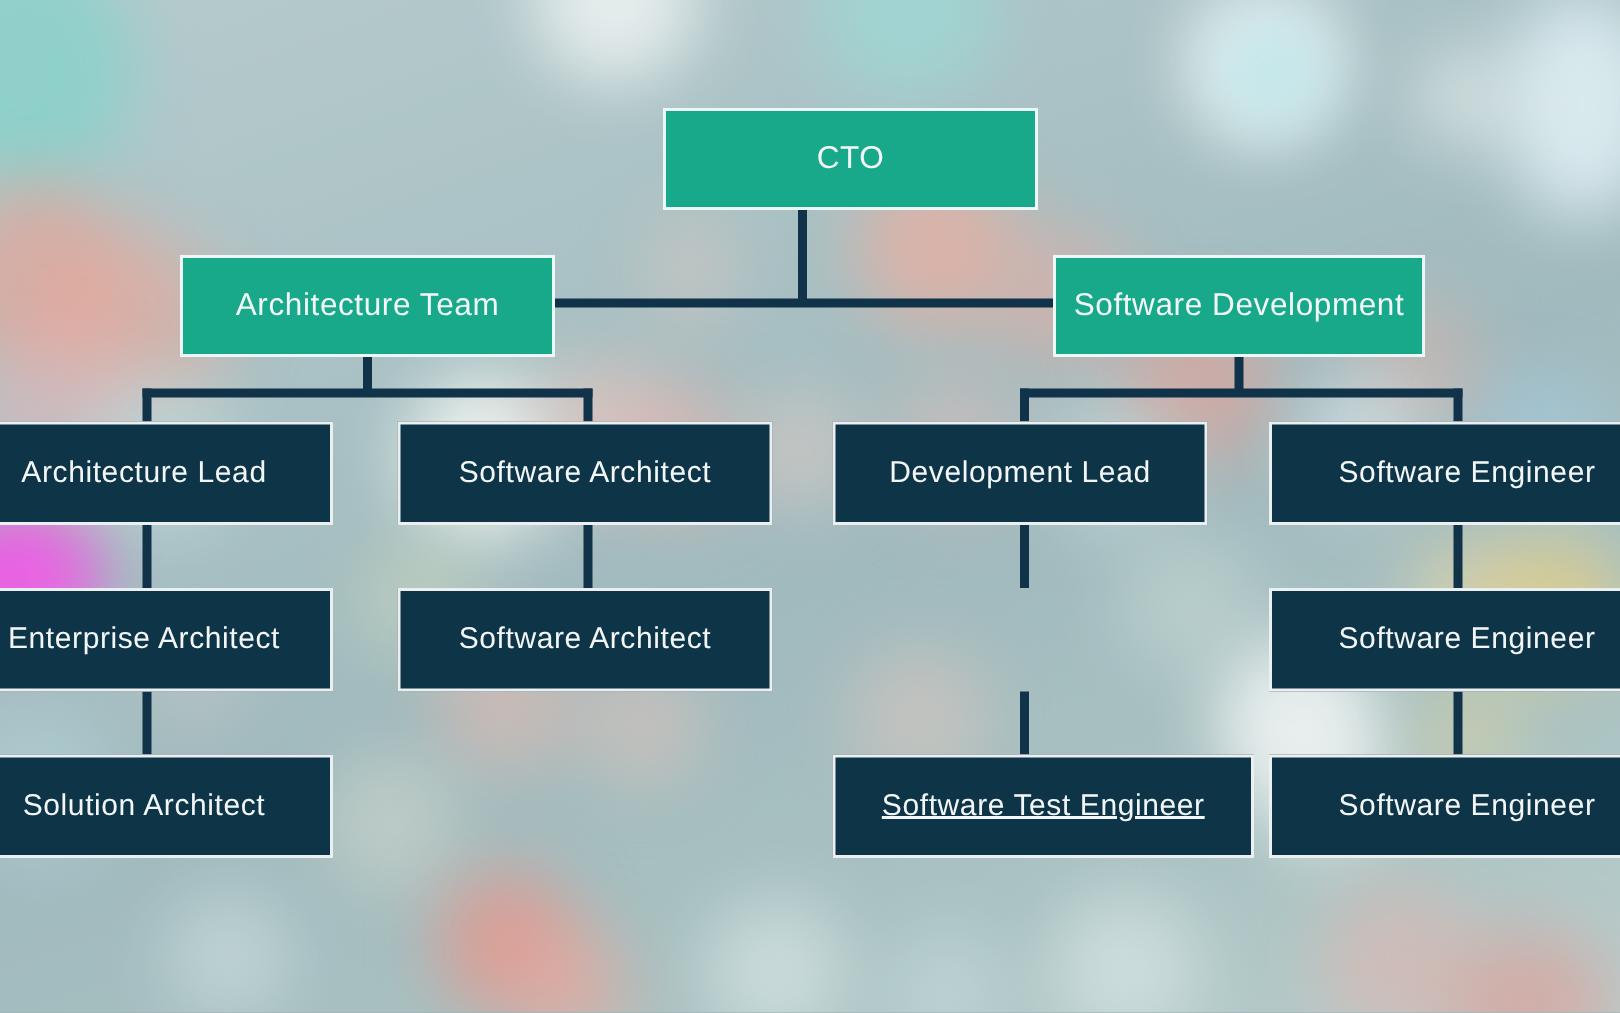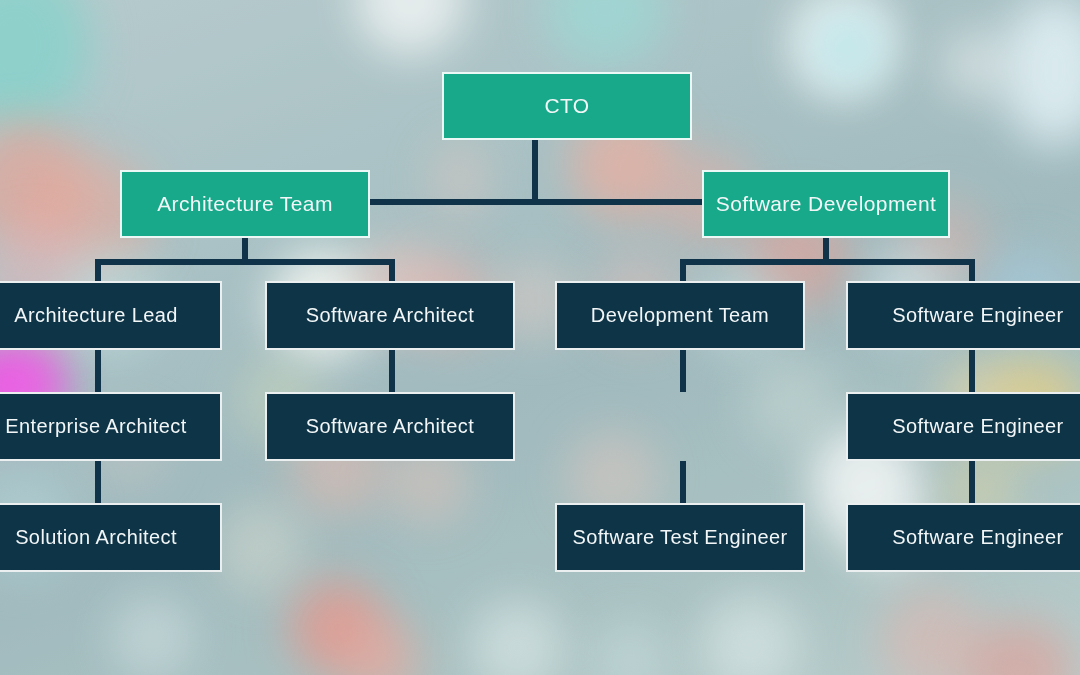--- a/index.html
+++ b/index.html
@@ -116,30 +116,30 @@
   <div class="node teal t1" style="left:410px;top:72px;width:250px;height:68px;margin-left:32px;">CTO</div>
 
   <div class="node teal t2" style="left:702px;top:170px;width:248px;height:68px;">Software Development</div>
 
   <div class="node teal t2" style="left:120px;top:170px;width:250px;height:68px;">Architecture Team</div>
 
   <div class="node navy t3 clipL" style="left:-28px;top:281px;width:250px;height:69px;">Architecture Lead</div>
 
   <div class="node navy t3" style="left:265px;top:281px;width:250px;height:69px;">Software Architect</div>
 
-  <div class="node navy t3" style="left:555px;top:281px;width:250px;height:69px;">Development Team</div>
+  <div class="node navy t3" style="left:555px;top:281px;width:250px;height:69px;">Development Lead</div>
 
   <div class="node navy t3 clipR" style="left:846px;top:281px;width:262px;height:69px;">Software Engineer</div>
 
   <div class="node navy t3 clipL" style="left:-28px;top:392px;width:250px;height:69px;">Enterprise Architect</div>
 
   <div class="node navy t3" style="left:265px;top:392px;width:250px;height:69px;">Software Architect</div>
 
 
   <div class="node navy t3 clipR" style="left:846px;top:392px;width:262px;height:69px;">Software Engineer</div>
 
   <div class="node navy t3 clipL" style="left:-28px;top:503px;width:250px;height:69px;">Solution Architect</div>
 
-  <div class="node navy t3" style="left:555px;top:503px;width:250px;height:69px;">Software Test Engineer</div>
+  <div class="node navy t3" style="left:555px;top:503px;width:281px;height:69px;text-decoration:underline;">Software Test Engineer</div>
 
   <div class="node navy t3 clipR" style="left:846px;top:503px;width:262px;height:69px;">Software Engineer</div>
 
 </div>
 
 </body></html>

